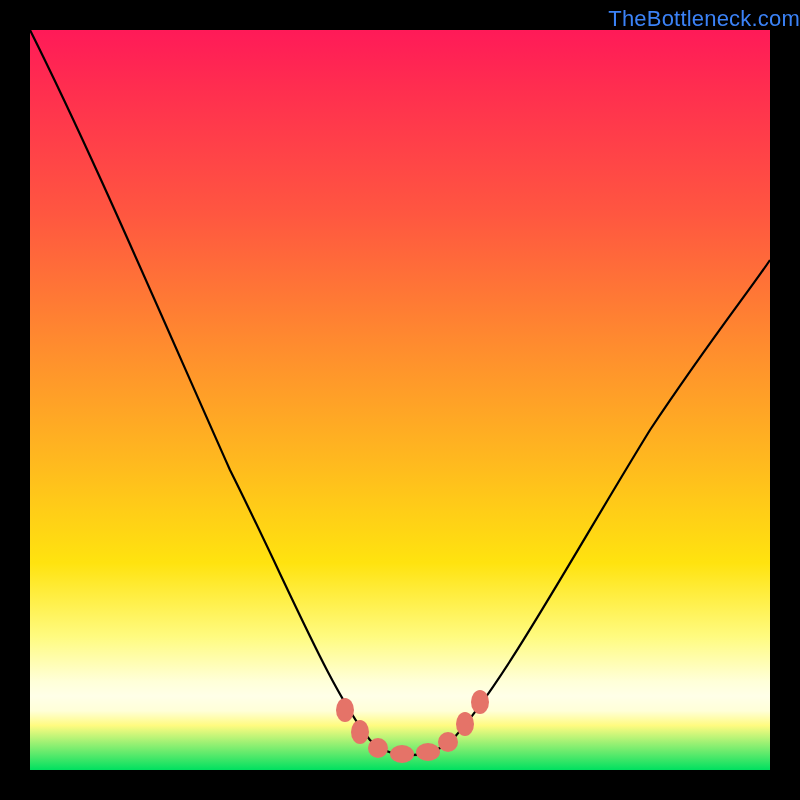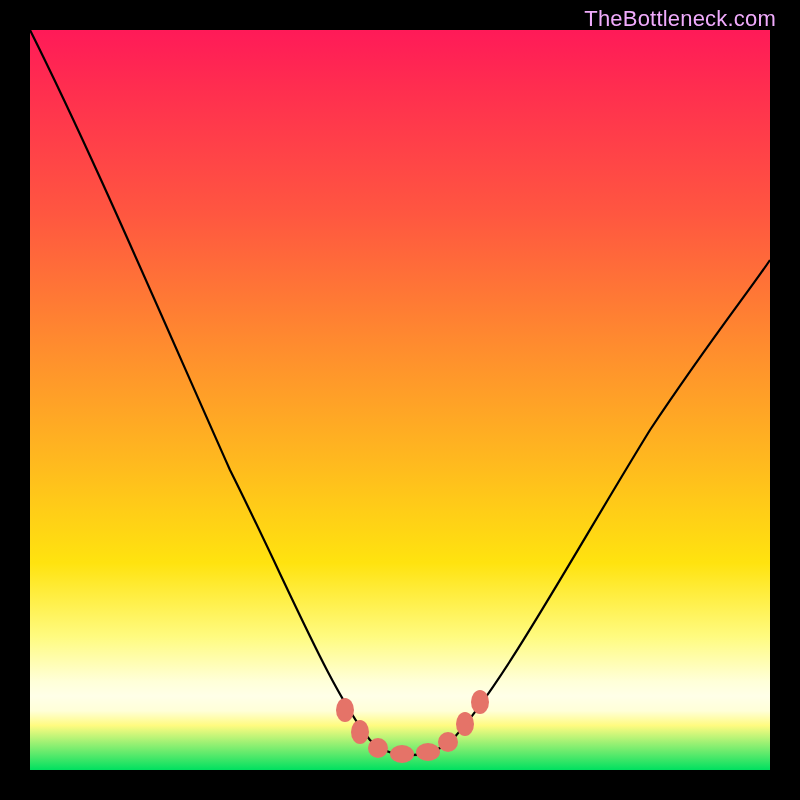--- a/index.html
+++ b/index.html
@@ -38,22 +38,22 @@
       #ffffd8 88%,
       #ffffe8 90%,
       #ffffd8 92%,
       #fffb80 94%,
       #00e060 100%
     );
   }
   .watermark {
     position: absolute;
     top: 6px;
-    right: 24px;
-    color: #f0abfc;
+    right: 0;
+    color: #3b82f6;
     font-size: 22px;
     letter-spacing: 0.2px;
     font-weight: 500;
   }
   svg.curve {
     position: absolute;
     left: 0;
     top: 0;
     width: 740px;
     height: 740px;

